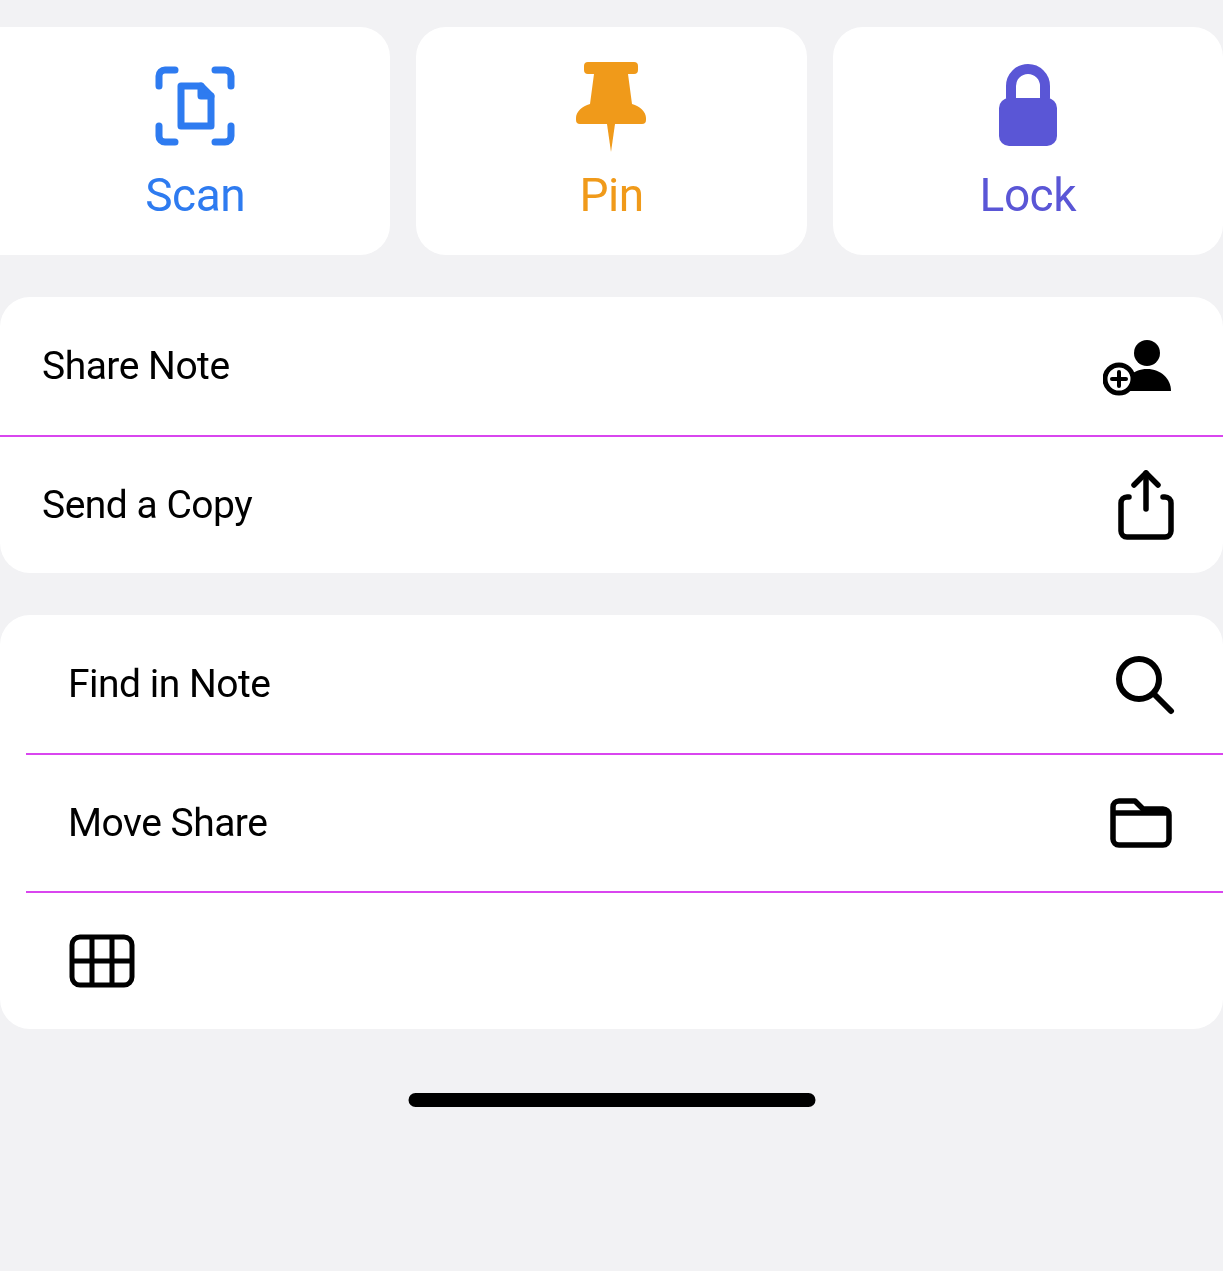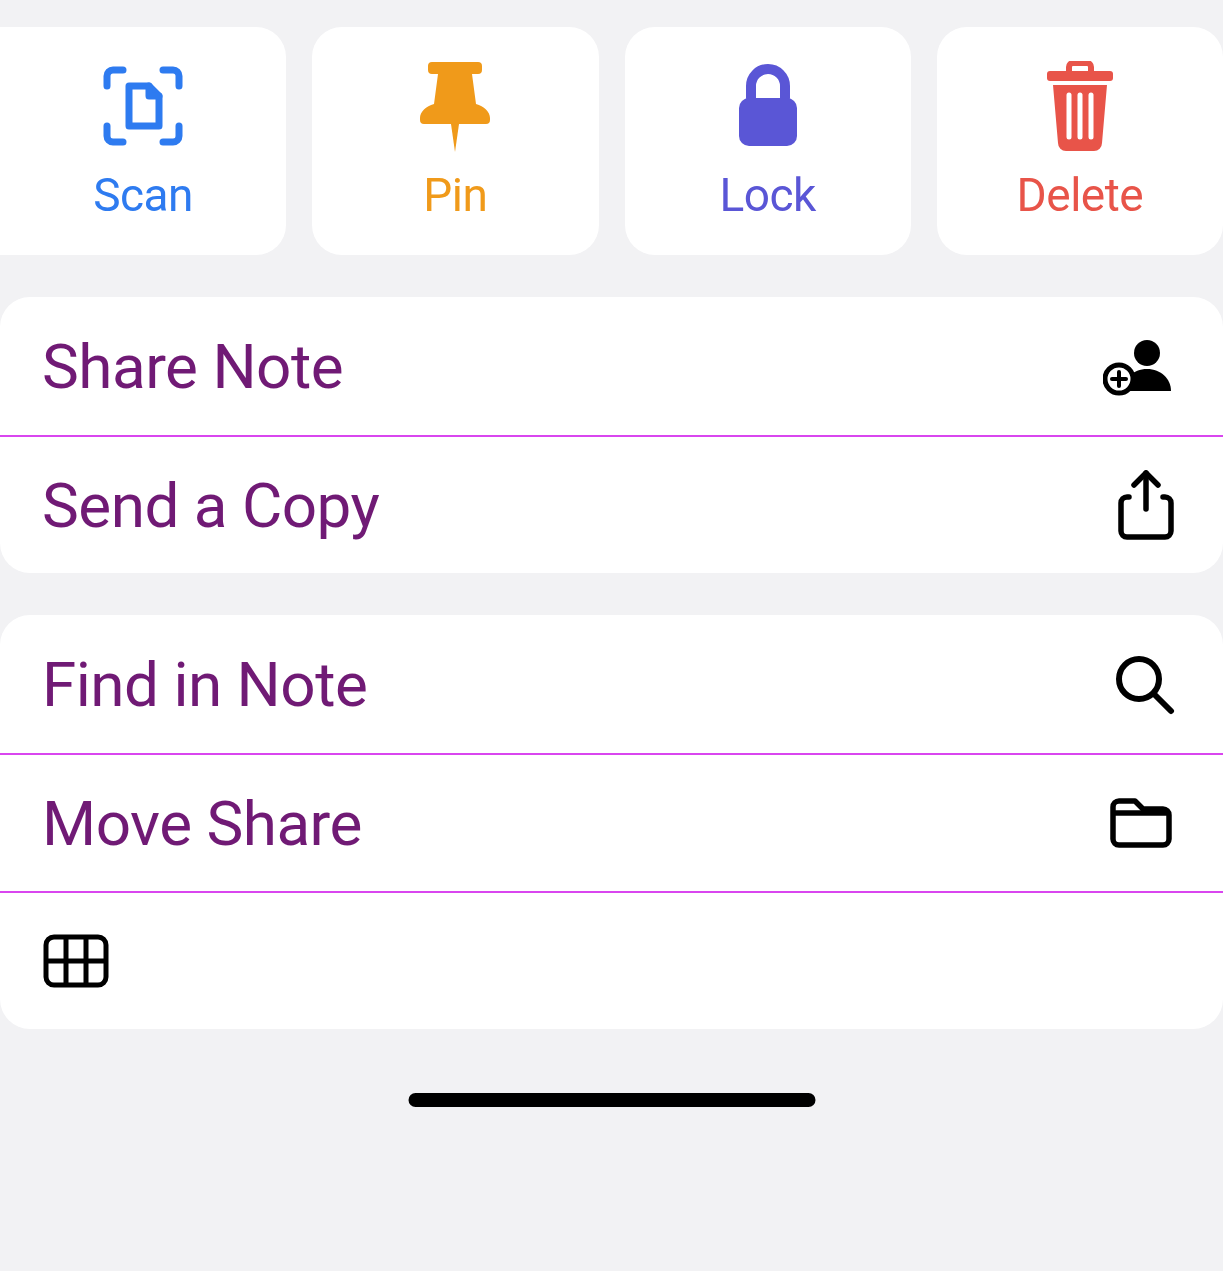--- a/index.html
+++ b/index.html
@@ -39,34 +39,34 @@
     .pin-color { color: #f09a1a; }
     .lock-color { color: #5a56d6; }
     .delete-color { color: #e85449; }
 
     .group {
       margin-top: 42px;
       background: #ffffff;
       border-radius: 30px;
       overflow: hidden;
     }
-    .group.secondary { margin-top: 42px; }
+    .group.secondary { margin-top: 42px; padding-left: 26px; }
     .row {
       display: flex;
       align-items: center;
       justify-content: space-between;
       padding: 0 48px 0 42px;
       height: 138px;
       cursor: pointer;
       border-top: 2px solid #d946ef;
     }
     .row:first-child { border-top: none; }
     .row .text {
-      font-size: 62px;
-      color: #701a75;
+      font-size: 39px;
+      color: #000000;
       letter-spacing: -0.5px;
     }
     .row .right-icon { display:flex; align-items:center; justify-content:center; }
 
     .home-indicator {
       position: absolute;
       bottom: 164px;
       left: 50%;
       transform: translateX(-50%);
       width: 407px;
@@ -110,33 +110,20 @@
   <div class="action-card">
     <div class="icon-wrap">
       <svg width="70" height="88" viewBox="0 0 70 88" fill="#5a56d6">
         <path d="M18 36 v-12 a17 17 0 0 1 34 0 v12" fill="none" stroke="#5a56d6" stroke-width="10" stroke-linecap="round"></path>
         <rect x="6" y="36" width="58" height="48" rx="10"></rect>
       </svg>
     </div>
     <div class="label lock-color">Lock</div>
   </div>
 
-  <div class="action-card">
-    <div class="icon-wrap">
-      <svg width="82" height="90" viewBox="0 0 82 90" fill="#e85449">
-        <rect x="8" y="10" width="66" height="10" rx="3"></rect>
-        <path d="M30 10 v-4 a4 4 0 0 1 4-4 h14 a4 4 0 0 1 4 4 v4" fill="none" stroke="#e85449" stroke-width="6"></path>
-        <path d="M14 24 h54 l-5 58 a8 8 0 0 1 -8 8 H27 a8 8 0 0 1 -8-8 z"></path>
-        <line x1="30" y1="34" x2="30" y2="76" stroke="#fff" stroke-width="5" stroke-linecap="round"></line>
-        <line x1="41" y1="34" x2="41" y2="76" stroke="#fff" stroke-width="5" stroke-linecap="round"></line>
-        <line x1="52" y1="34" x2="52" y2="76" stroke="#fff" stroke-width="5" stroke-linecap="round"></line>
-      </svg>
-    </div>
-    <div class="label delete-color">Delete</div>
-  </div>
 </div>
 
 <div class="group">
   <div class="row">
     <div class="text">Share Note</div>
     <div class="right-icon">
       <svg width="72" height="62" viewBox="0 0 72 62" fill="#000">
         <circle cx="44" cy="18" r="13"></circle>
         <path d="M44 34 c-14 0 -24 10 -24 22 h48 c0-12 -10-22 -24-22 z"></path>
         <circle cx="16" cy="44" r="14" fill="#fff" stroke="#000" stroke-width="5"></circle>

